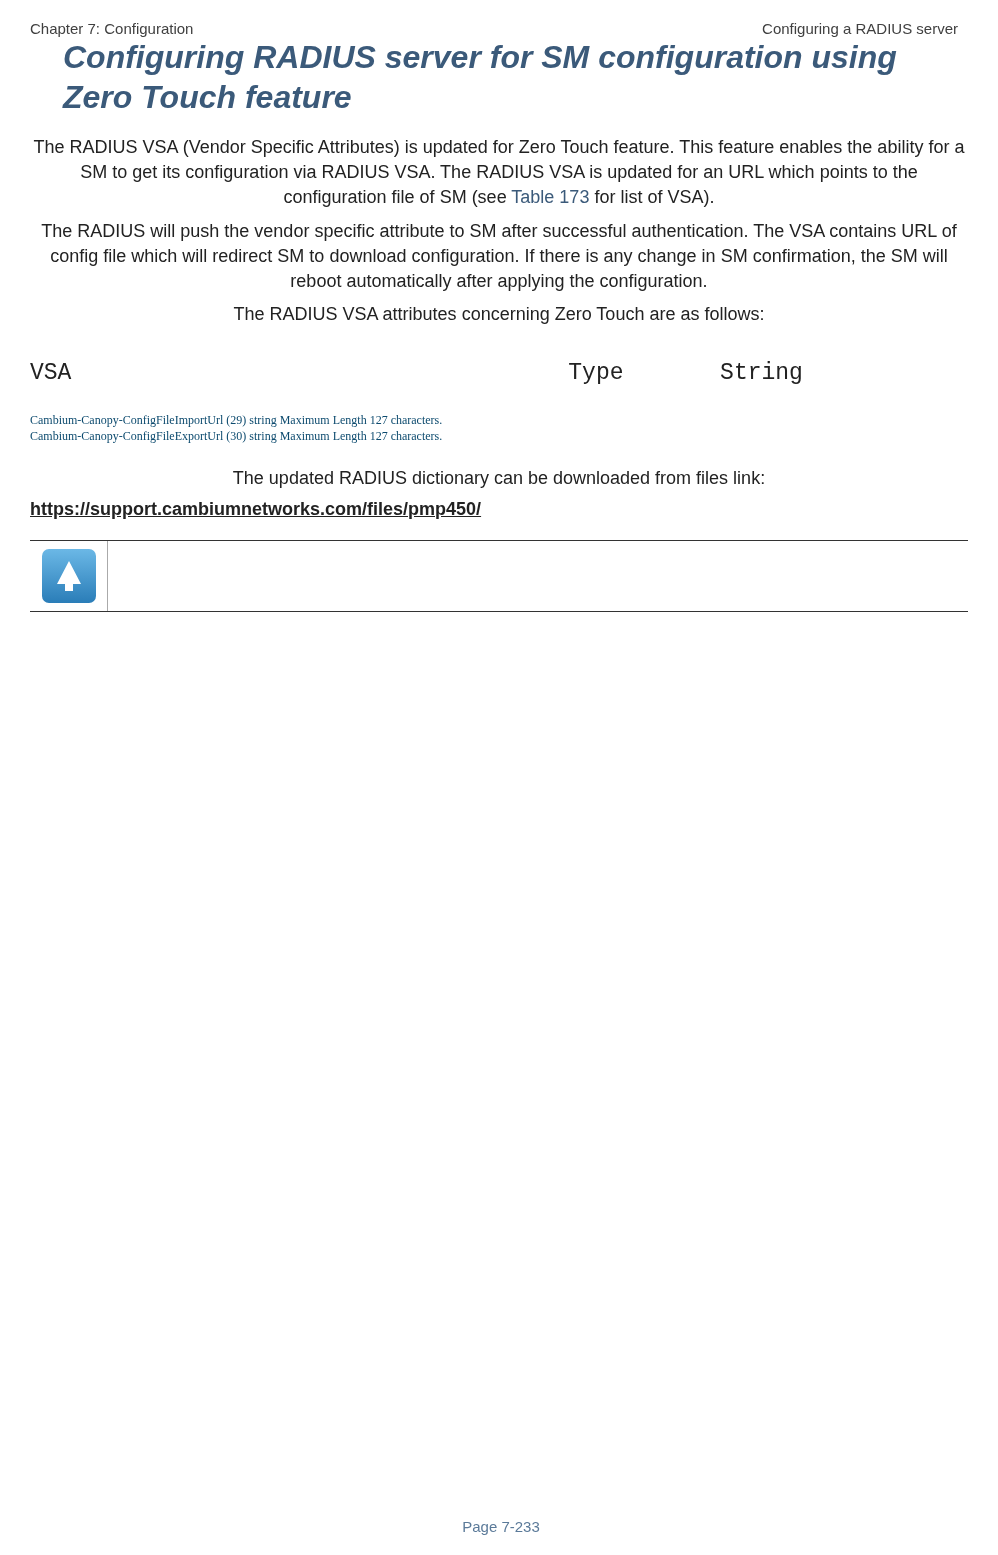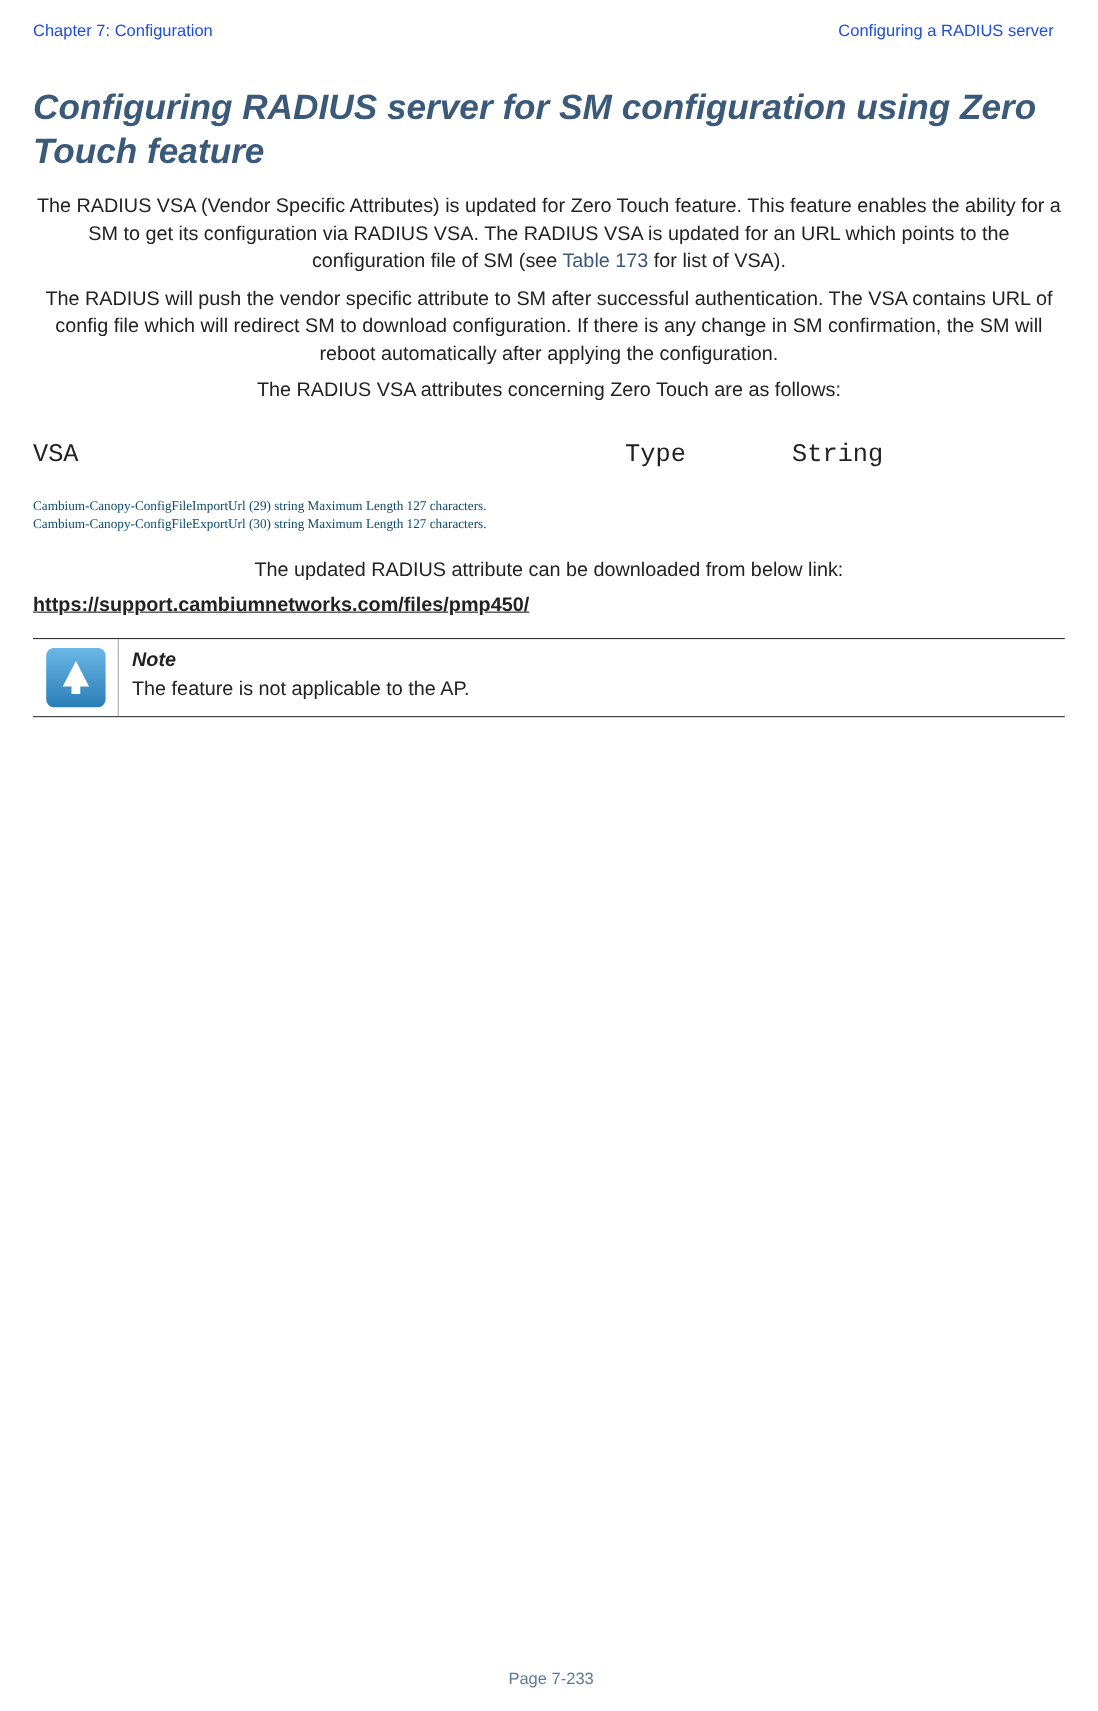--- a/index.html
+++ b/index.html
@@ -11,33 +11,33 @@
       font-family: Arial, Helvetica, sans-serif;
       background: #ffffff;
       width: 998px;
       height: 1555px;
       position: relative;
       padding: 20px 30px;
     }
     .header {
       display: flex;
       justify-content: space-between;
-      margin-bottom: 40px;
-      color: #1d4ed8;
+      color: #404040;
       font-size: 15px;
       padding-right: 10px;
     }
     .main-heading {
       color: #3b5a7a;
       font-size: 32px;
       font-weight: bold;
       font-style: italic;
       line-height: 1.25;
       margin-bottom: 18px;
       font-family: "Trebuchet MS", Arial, sans-serif;
+      margin-left: 33px;
     }
     .body-text {
       color: #222;
       font-size: 18px;
       line-height: 1.4;
       margin-bottom: 8px;
       text-align: center;
     }
     .link-inline {
       color: #3b5a7a;
@@ -142,35 +142,31 @@
 
 <div class="mono">VSA                                    Type       String</div>
 
 <div class="gap"></div>
 
 <div class="vsa-row">Cambium-Canopy-ConfigFileImportUrl (29) string  Maximum Length 127 characters.</div>
 <div class="vsa-row">Cambium-Canopy-ConfigFileExportUrl (30) string  Maximum Length 127 characters.</div>
 
 <div class="gap"></div>
 
-<p class="body-text">The updated RADIUS attribute can be downloaded from below link:</p>
+<p class="body-text">The updated RADIUS dictionary can be downloaded from files link:</p>
 <a class="link">https://support.cambiumnetworks.com/files/pmp450/</a>
 
 <div class="note-container">
   <div class="note-row">
     <div class="note-icon-cell">
       <div class="note-icon">
         <svg viewBox="0 0 36 36">
           <path d="M18 3 L6 26 L14 26 L14 33 L22 33 L22 26 L30 26 Z" fill="#ffffff"></path>
         </svg>
       </div>
     </div>
-    <div class="note-text-cell">
-      <div class="note-title">Note</div>
-      <div class="note-body">The feature is not applicable to the AP.</div>
-    </div>
   </div>
 </div>
 
 <div class="footer">Page 7-233</div>
 
 
 
 
 </body></html>

